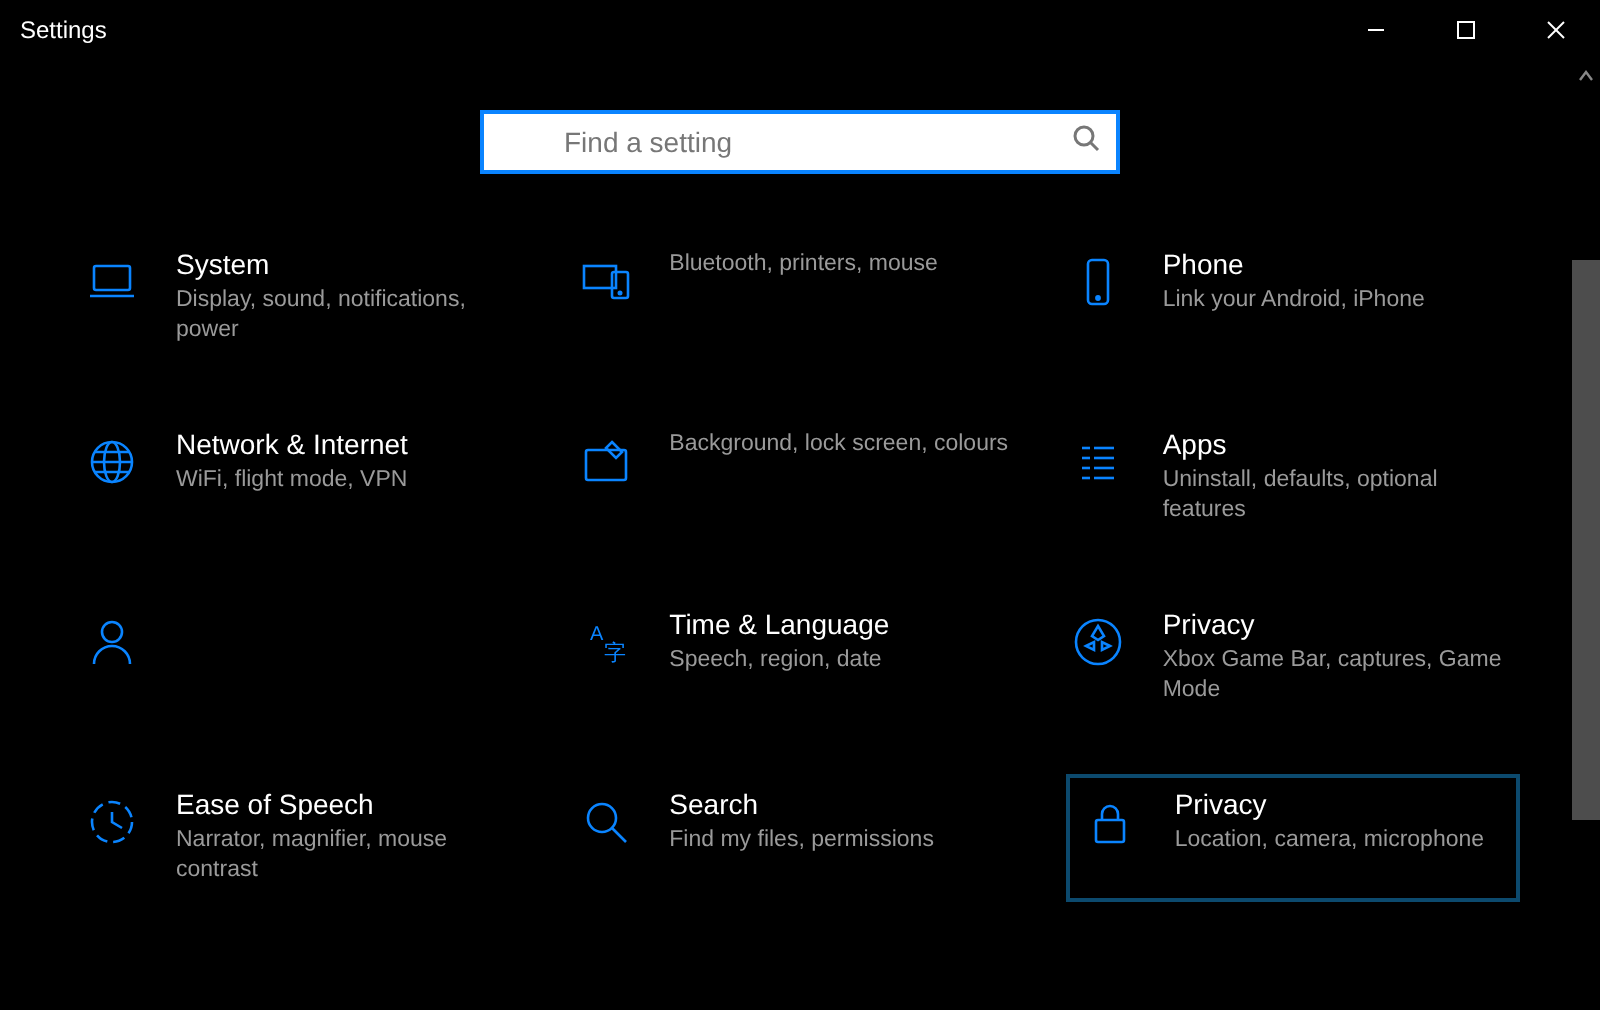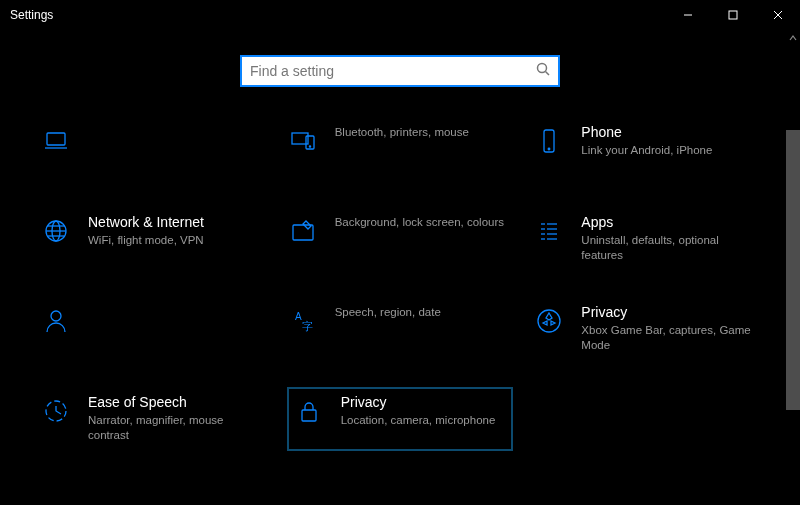--- a/index.html
+++ b/index.html
@@ -52,20 +52,21 @@
       align-items: center;
       padding: 0 8px;
     }
     .search input {
       border: none;
       outline: none;
       flex: 1;
       font-size: 14px;
       color: #be185d;
       background: transparent;
+      margin-left: 32px;
     }
     .search input::placeholder { color: #777; }
     .search-icon svg { stroke: #777; }
 
     .grid {
       display: grid;
       grid-template-columns: repeat(3, 1fr);
       column-gap: 20px;
       row-gap: 26px;
       padding: 0 10px;
@@ -166,20 +167,24 @@
   </div>
 
   <div class="grid" id="grid">
       <div class="tile">
         <div class="tile-icon">
           <svg width="28" height="28" viewBox="0 0 28 28">
             <rect x="5" y="6" width="18" height="12" rx="1"></rect>
             <line x1="3" y1="21" x2="25" y2="21"></line>
           </svg>
         </div>
+        <div class="tile-text">
+          <div class="tile-title">System</div>
+          <div class="tile-sub">Display, sound, notifications, power</div>
+        </div>
       </div>
       <div class="tile">
         <div class="tile-icon">
           <svg width="28" height="28" viewBox="0 0 28 28">
             <rect x="3" y="6" width="16" height="11"></rect>
             <rect x="17" y="9" width="8" height="13" rx="1"></rect>
             <circle cx="21" cy="19.5" r="0.6" fill="#0a84ff"></circle>
           </svg>
         </div>
         <div class="tile-text">
@@ -253,20 +258,21 @@
         </div>
       </div>
       <div class="tile">
         <div class="tile-icon">
           <svg width="28" height="28" viewBox="0 0 28 28">
             <text x="6" y="13" font-size="10" fill="#0a84ff" stroke="none">A</text>
             <text x="13" y="23" font-size="11" fill="#0a84ff" stroke="none">字</text>
           </svg>
         </div>
         <div class="tile-text">
+          <div class="tile-title">Time &amp; Language</div>
           <div class="tile-sub">Speech, region, date</div>
         </div>
       </div>
       <div class="tile">
         <div class="tile-icon">
           <svg width="28" height="28" viewBox="0 0 28 28">
             <circle cx="14" cy="14" r="11"></circle>
             <path d="M14 6 l3 5 l-3 2 l-3 -2 z"></path>
             <path d="M8 16 l4 -2 l0 4 z"></path>
             <path d="M20 16 l-4 -2 l0 4 z"></path>
@@ -280,20 +286,32 @@
       <div class="tile">
         <div class="tile-icon">
           <svg width="28" height="28" viewBox="0 0 28 28">
             <circle cx="14" cy="14" r="10" stroke-dasharray="6 3"></circle>
             <polyline points="14,9 14,14 19,17"></polyline>
           </svg>
         </div>
         <div class="tile-text">
           <div class="tile-title">Ease of Speech</div>
           <div class="tile-sub">Narrator, magnifier, mouse contrast</div>
+        </div>
+      </div>
+      <div class="tile">
+        <div class="tile-icon">
+          <svg width="28" height="28" viewBox="0 0 28 28">
+            <circle cx="12" cy="12" r="7"></circle>
+            <line x1="17" y1="17" x2="24" y2="24"></line>
+          </svg>
+        </div>
+        <div class="tile-text">
+          <div class="tile-title">Search</div>
+          <div class="tile-sub">Find my files, permissions</div>
         </div>
       </div>
       <div class="tile highlight">
         <div class="tile-icon">
           <svg width="28" height="28" viewBox="0 0 28 28">
             <rect x="7" y="13" width="14" height="11" rx="1"></rect>
             <path d="M10 13 v-3 a4 4 0 0 1 8 0 v3"></path>
           </svg>
         </div>
         <div class="tile-text">

